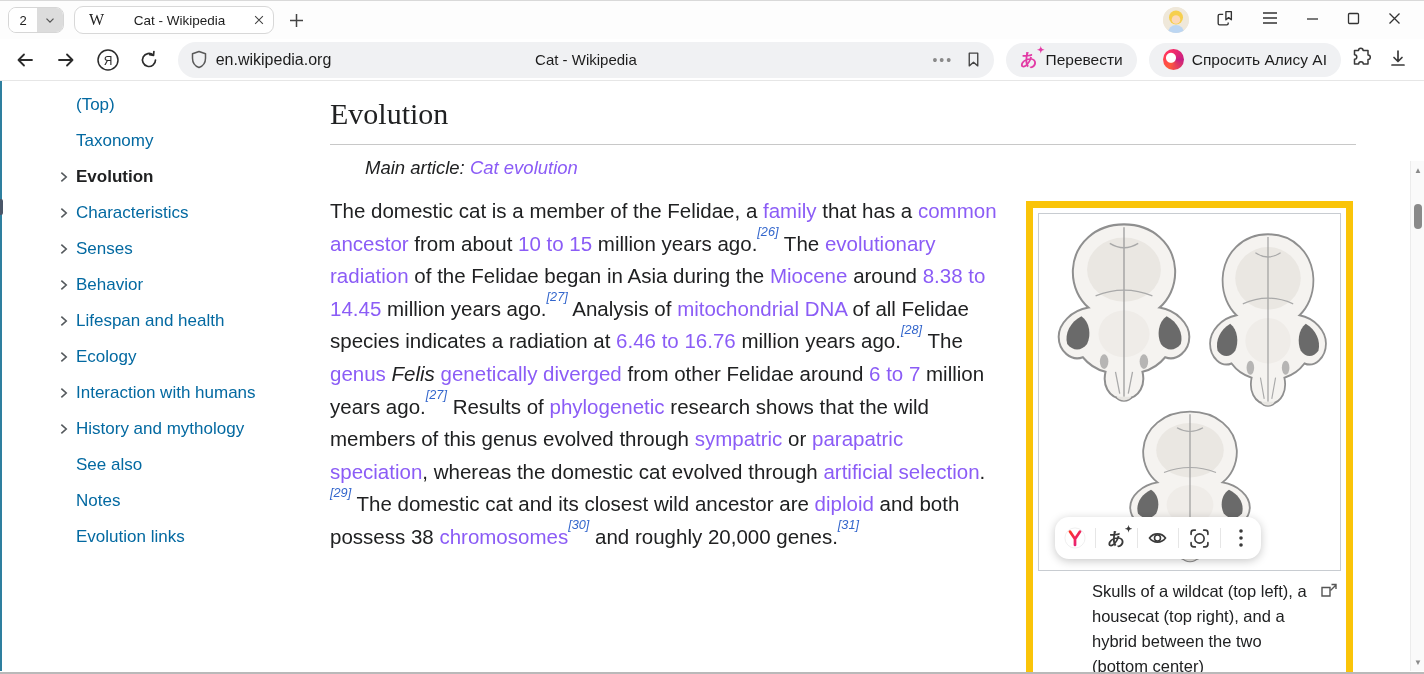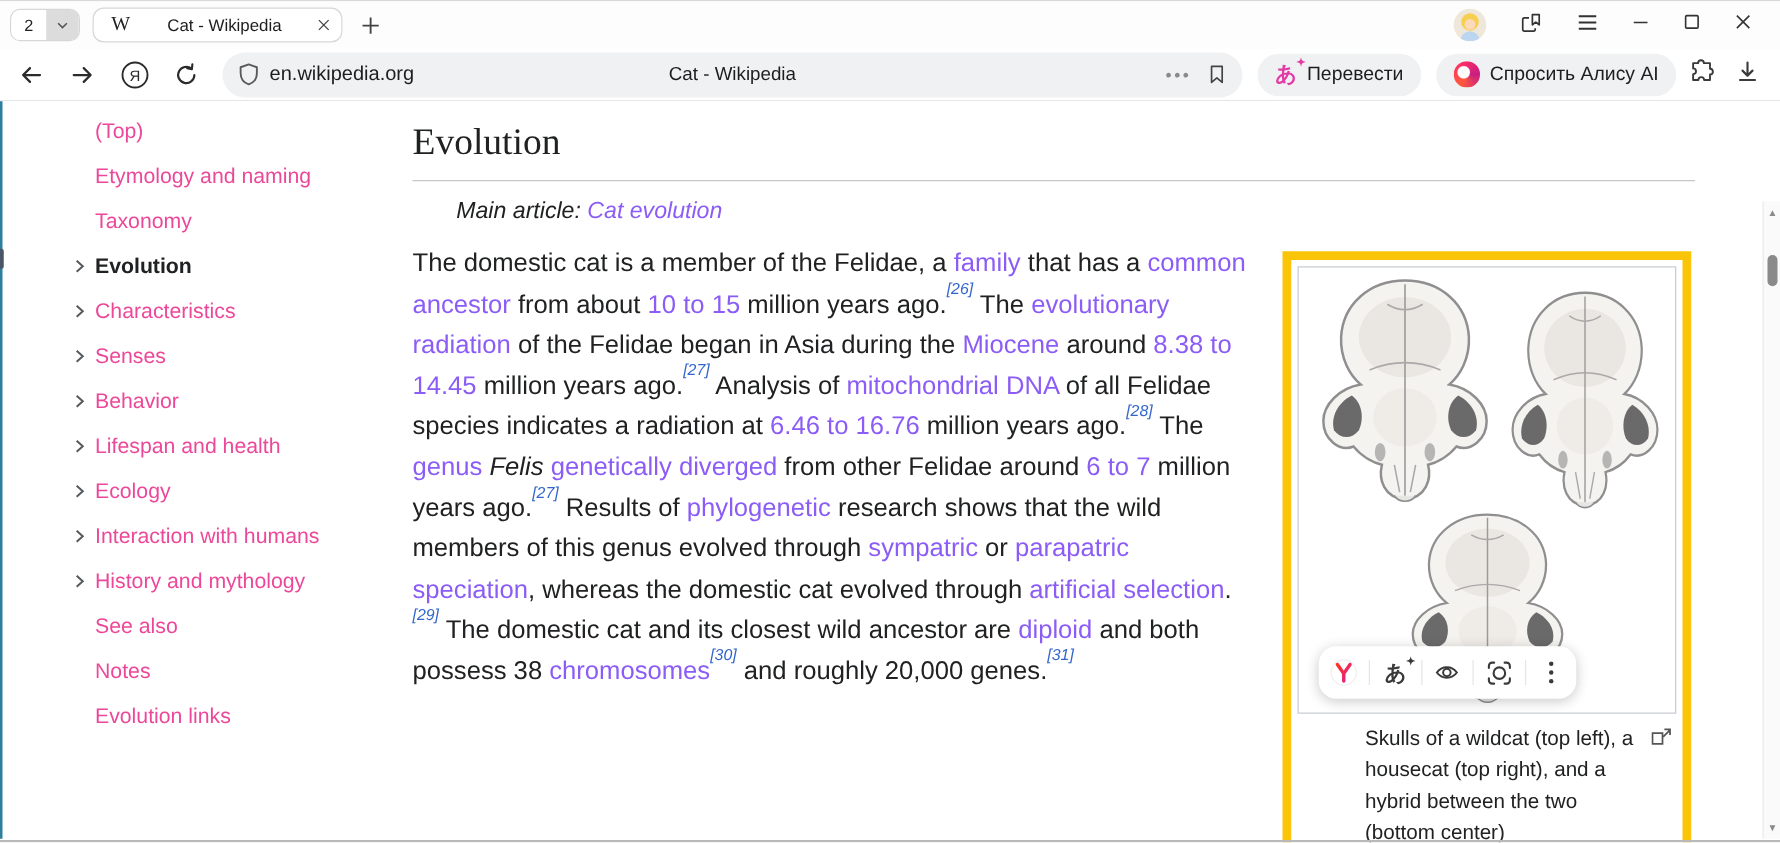--- a/index.html
+++ b/index.html
@@ -51,21 +51,21 @@
 
   
   .content { position:absolute; left:0; top:80px; width:1424px; height:592px; background:#fff; }
   .edge-accent { position:absolute; left:0; top:0; bottom:2px; width:2px; background:#2e7f9f; }
   .side-handle { position:absolute; left:0; top:118px; width:3px; height:16px; background:#4a5668;
                  border-radius:0 2px 2px 0; }
 
   .toc { position:absolute; left:0; top:6px; width:330px; }
   .toc-item { height:36px; display:flex; align-items:center; padding-left:56px; }
   .toc-chevron { width:20px; height:18px; display:flex; align-items:center; }
-  .toc-label { font-size:17px; color:#ec4899; text-decoration:none; cursor:pointer; }
+  .toc-label { font-size:17px; color:#0369a1; text-decoration:none; cursor:pointer; }
   .toc-label.active { color:#202122; font-weight:bold; }
 
   main { position:absolute; left:330px; top:0; width:1026px; }
   h2.section { font-family:"Liberation Serif", serif; font-weight:normal; font-size:30px;
                color:#202122; margin-top:16px; }
   .sect-rule { border:none; border-top:1px solid #c8c8c8; margin-top:13px; }
   .hatnote { margin:12px 0 0 35px; font-style:italic; font-size:18.5px; color:#202122; }
   .body-par { margin-top:16px; width:676px; font-size:20.5px; line-height:32.6px; color:#202122; }
   .wlink { color:#8b5cf6; cursor:pointer; }
   sup.ref { color:#3366cc; font-size:0.62em; position:relative; top:-0.55em; line-height:0;
@@ -235,28 +235,20 @@
 
         <div class="toc-item">
           <span class="toc-chevron" style="visibility: hidden;">
             <svg width="16" height="16" viewBox="0 0 18 18">
               <polyline points="6,4 11.5,9 6,14" fill="none" stroke="#54595d" stroke-width="1.8"></polyline>
             </svg>
           </span>
           <a class="toc-label">(Top)</a>
         </div>
 
-        <div class="toc-item">
-          <span class="toc-chevron" style="visibility: hidden;">
-            <svg width="16" height="16" viewBox="0 0 18 18">
-              <polyline points="6,4 11.5,9 6,14" fill="none" stroke="#54595d" stroke-width="1.8"></polyline>
-            </svg>
-          </span>
-          <a class="toc-label">Etymology and naming</a>
-        </div>
 
         <div class="toc-item">
           <span class="toc-chevron" style="visibility: hidden;">
             <svg width="16" height="16" viewBox="0 0 18 18">
               <polyline points="6,4 11.5,9 6,14" fill="none" stroke="#54595d" stroke-width="1.8"></polyline>
             </svg>
           </span>
           <a class="toc-label">Taxonomy</a>
         </div>
 

